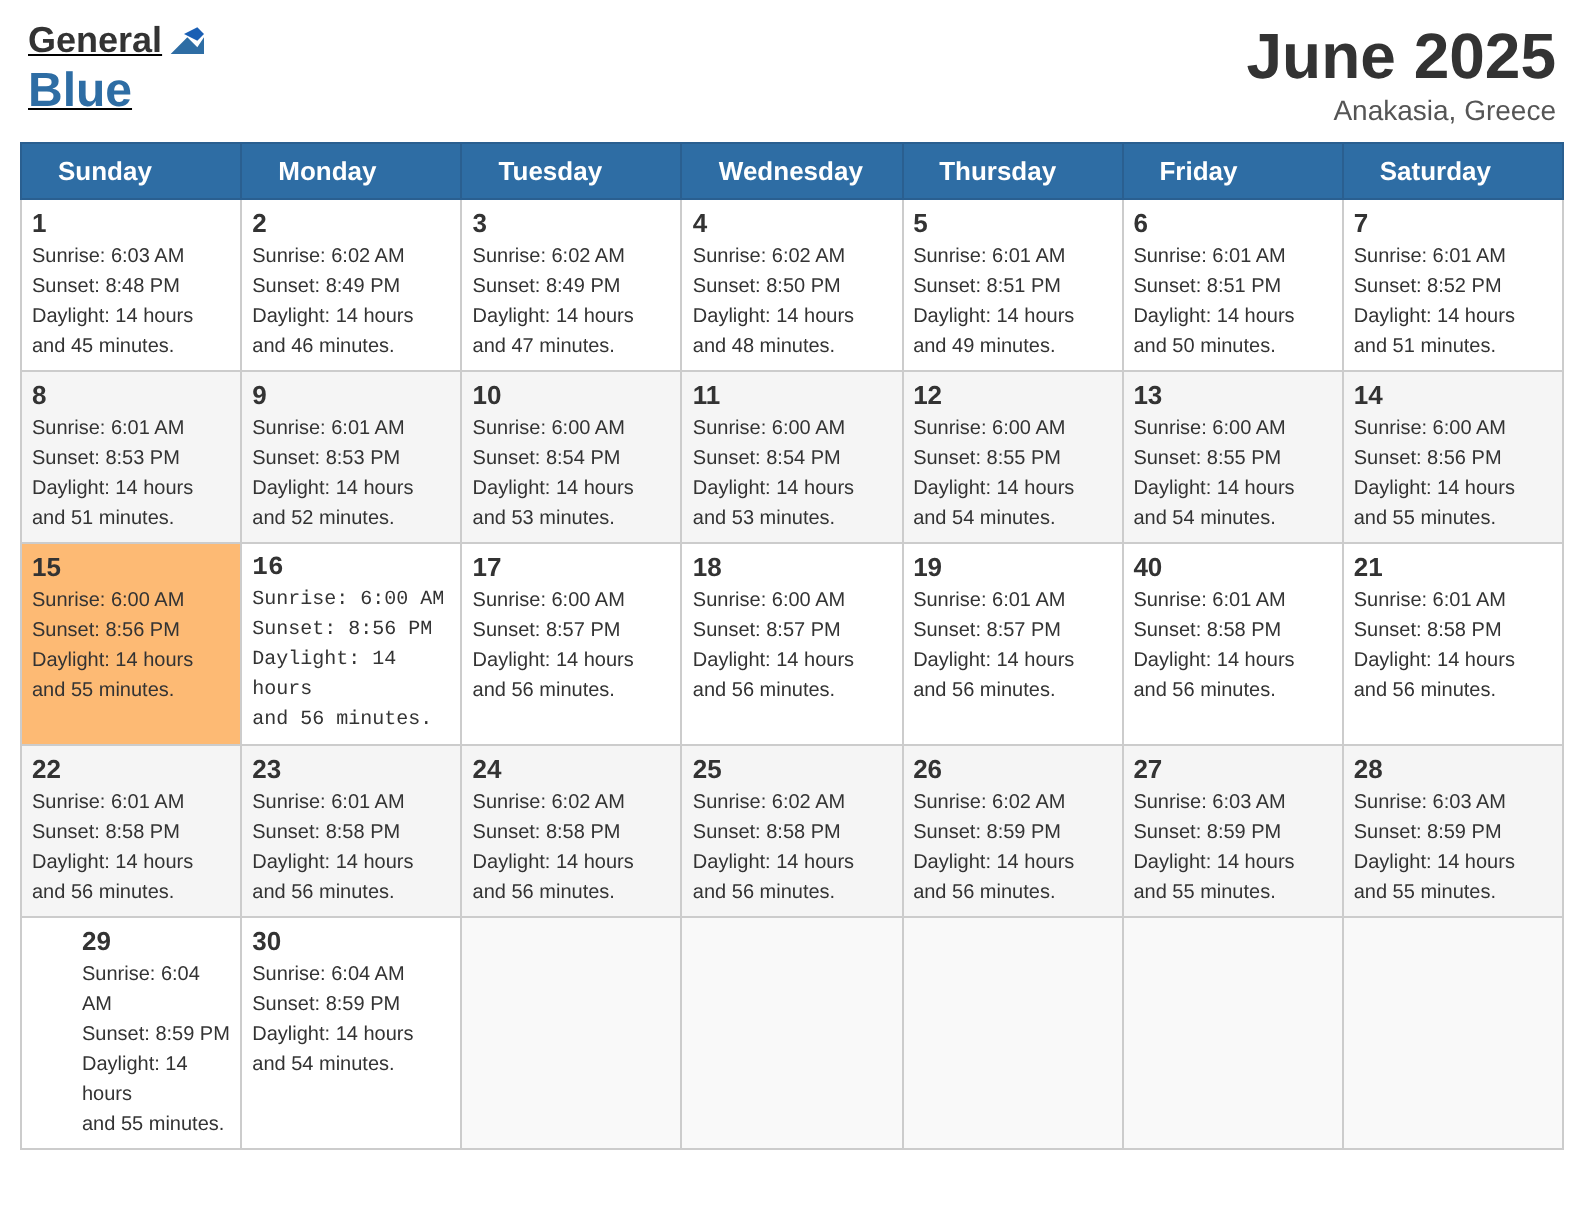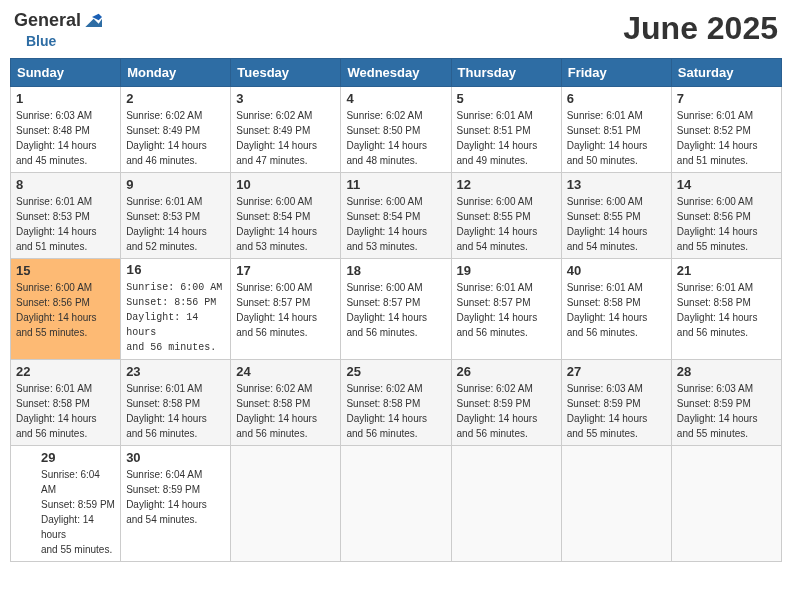--- a/index.html
+++ b/index.html
@@ -14,20 +14,21 @@
       display: flex;
       justify-content: space-between;
       align-items: flex-start;
       margin-bottom: 8px;
       padding: 0 4px;
     }
     .logo {
       display: flex;
       align-items: center;
       gap: 2px;
+      text-decoration: underline;
     }
     .logo-icon {
       width: 20px;
       height: 20px;
     }
     .title-block {
       text-align: right;
     }
     .month-title {
       font-size: 32px;
@@ -40,21 +41,21 @@
     }
     .calendar {
       width: 100%;
       border-collapse: collapse;
       border: 1px solid #ccc;
     }
     .calendar th {
       background: #2e6da4;
       color: #fff;
       text-align: left;
-      padding: 6px 6px;
+      padding: 6px 18px;
       font-size: 13px;
       font-weight: bold;
       border: 1px solid #2a5f90;
       margin-top: 36px;
     }
     .calendar td {
       vertical-align: top;
       padding: 4px 5px;
       border: 1px solid #ccc;
       font-size: 10.5px;
@@ -86,25 +87,26 @@
 </head>
 <body>
 
 <div class="header">
   <div class="logo">
     <span>
       <span style="font-size:18px;font-weight:bold;color:#333;">General</span><svg class="logo-icon" viewBox="0 0 24 24" style="display:inline-block;vertical-align:middle;margin:0 1px;">
         <polygon points="4,18 14,8 20,14 24,8 24,18" fill="#2e6da4"></polygon>
         <polygon points="12,6 20,2 24,6 20,10" fill="#1a5fb4"></polygon>
       </svg><br>
-      <span style="font-size:14px;font-weight:bold;color:#2e6da4;margin-left:12px;">Blue</span>
+      <span style="font-size:24px;font-weight:bold;color:#2e6da4;margin-left:0;">Blue</span>
     </span>
   </div>
   <div class="title-block">
     <div class="month-title">June 2025</div>
+    <div class="location">Anakasia, Greece</div>
   </div>
 </div>
 
 <table class="calendar">
   <thead>
     <tr>
       <th>Sunday</th>
       <th>Monday</th>
       <th>Tuesday</th>
       <th>Wednesday</th>

